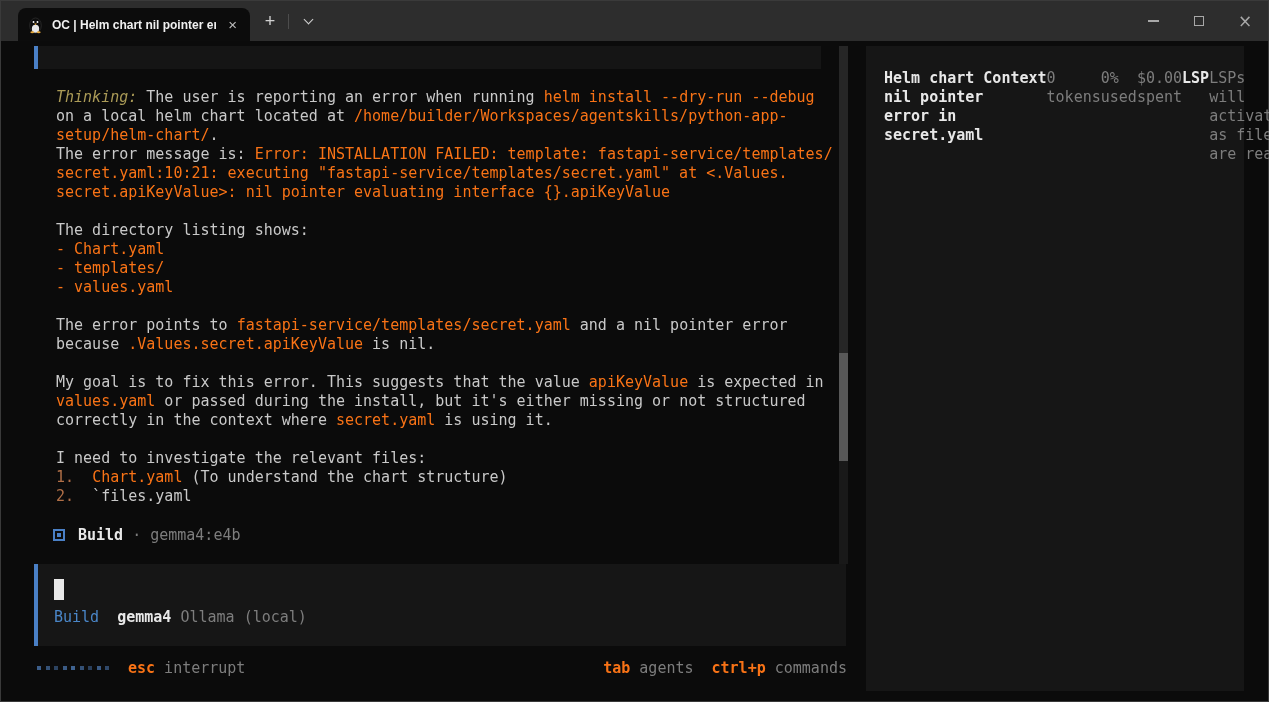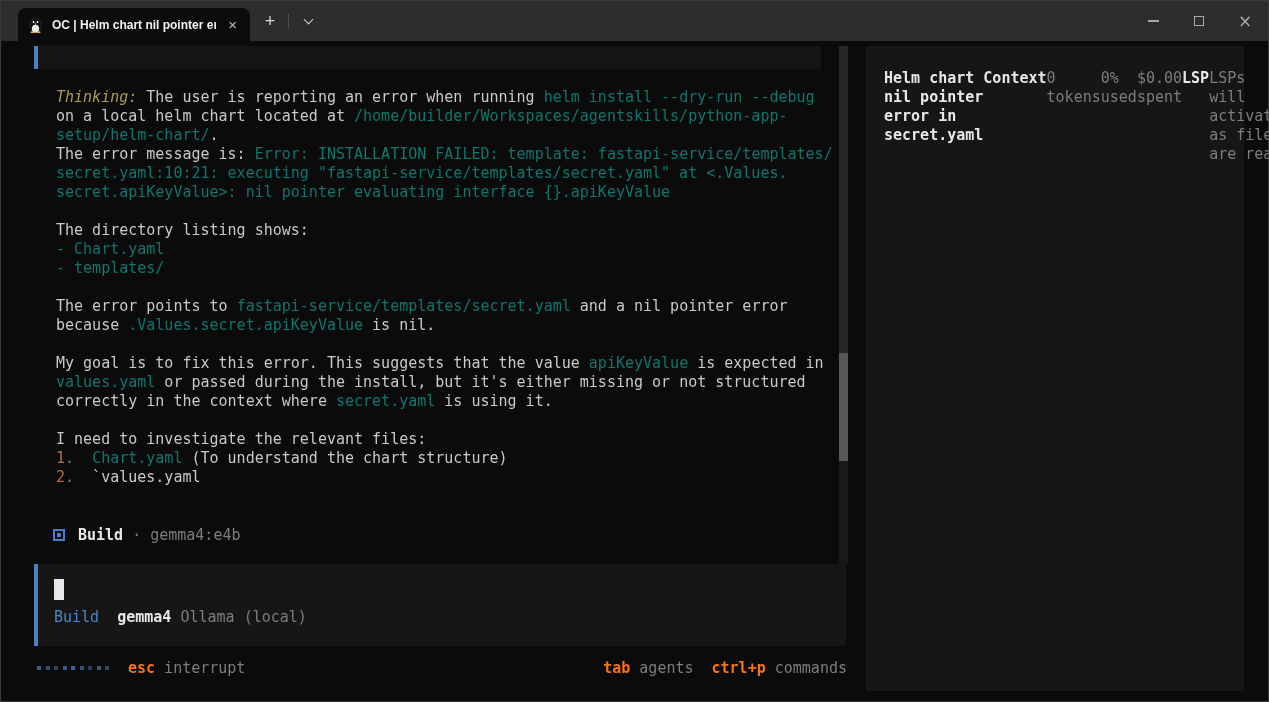--- a/index.html
+++ b/index.html
@@ -39,21 +39,21 @@
 
   
   .term { position:absolute; top:40px; left:0; right:0; bottom:0; background:#0b0b0b; }
 
   .msg-stub { position:absolute; left:33px; top:5px; width:787px; height:23px;
               background:#151515; border-left:4px solid #4a80c6; }
 
   .chat { position:absolute; left:55px; top:47px; font-size:15px; }
   .chat .line { height:19px; line-height:19px; white-space:pre; }
   .seg-fg     { color:#c9c9c9; }
-  .seg-green  { color:#0f766e; }
+  .seg-green  { color:#f97316; }
   .seg-gold   { color:#ab9b57; font-style:italic; }
   .seg-orange { color:#b06f47; }
 
   .build-line { position:absolute; left:52px; top:484px; height:19px;
                 display:flex; align-items:center; font-size:15px; }
   .build-icon { width:12px; height:12px; border:2px solid #4a80c6;
                 display:flex; align-items:center; justify-content:center;
                 margin-right:13px; }
   .build-icon .dot { width:4px; height:4px; background:#4a80c6; }
   .build-label { color:#e8e8e8; font-weight:bold; }
@@ -146,31 +146,32 @@
         <div class="line"><span class="seg-gold">Thinking:</span><span class="seg-fg"> The user is reporting an error when running </span><span class="seg-green">helm install --dry-run --debug</span></div>
         <div class="line"><span class="seg-fg">on a local helm chart located at </span><span class="seg-green">/home/builder/Workspaces/agentskills/python-app-</span></div>
         <div class="line"><span class="seg-green">setup/helm-chart/</span><span class="seg-fg">.</span></div>
         <div class="line"><span class="seg-fg">The error message is: </span><span class="seg-green">Error: INSTALLATION FAILED: template: fastapi-service/templates/</span></div>
         <div class="line"><span class="seg-green">secret.yaml:10:21: executing "fastapi-service/templates/secret.yaml" at &lt;.Values.</span></div>
         <div class="line"><span class="seg-green">secret.apiKeyValue&gt;: nil pointer evaluating interface {}.apiKeyValue</span></div>
         <div class="line"></div>
         <div class="line"><span class="seg-fg">The directory listing shows:</span></div>
         <div class="line"><span class="seg-green">- Chart.yaml</span></div>
         <div class="line"><span class="seg-green">- templates/</span></div>
+        <div class="line"><span class="seg-green">- values.yaml</span></div>
         <div class="line"></div>
         <div class="line"><span class="seg-fg">The error points to </span><span class="seg-green">fastapi-service/templates/secret.yaml</span><span class="seg-fg"> and a nil pointer error</span></div>
         <div class="line"><span class="seg-fg">because </span><span class="seg-green">.Values.secret.apiKeyValue</span><span class="seg-fg"> is nil.</span></div>
         <div class="line"></div>
         <div class="line"><span class="seg-fg">My goal is to fix this error. This suggests that the value </span><span class="seg-green">apiKeyValue</span><span class="seg-fg"> is expected in</span></div>
         <div class="line"><span class="seg-green">values.yaml</span><span class="seg-fg"> or passed during the install, but it's either missing or not structured</span></div>
         <div class="line"><span class="seg-fg">correctly in the context where </span><span class="seg-green">secret.yaml</span><span class="seg-fg"> is using it.</span></div>
         <div class="line"></div>
         <div class="line"><span class="seg-fg">I need to investigate the relevant files:</span></div>
         <div class="line"><span class="seg-orange">1.</span><span class="seg-fg">  </span><span class="seg-green">Chart.yaml</span><span class="seg-fg"> (To understand the chart structure)</span></div>
-        <div class="line"><span class="seg-orange">2.</span><span class="seg-fg">  `values.yaml</span></div>
+        <div class="line"><span class="seg-orange">2.</span><span class="seg-fg">  `files.yaml</span></div>
       </div>
 
     <div class="build-line">
       <div class="build-icon">
           <div class="dot"></div>
         </div>
       <span class="build-label">Build</span>
       <span class="build-sep">·</span>
       <span class="build-model">gemma4:e4b</span>
     </div>

